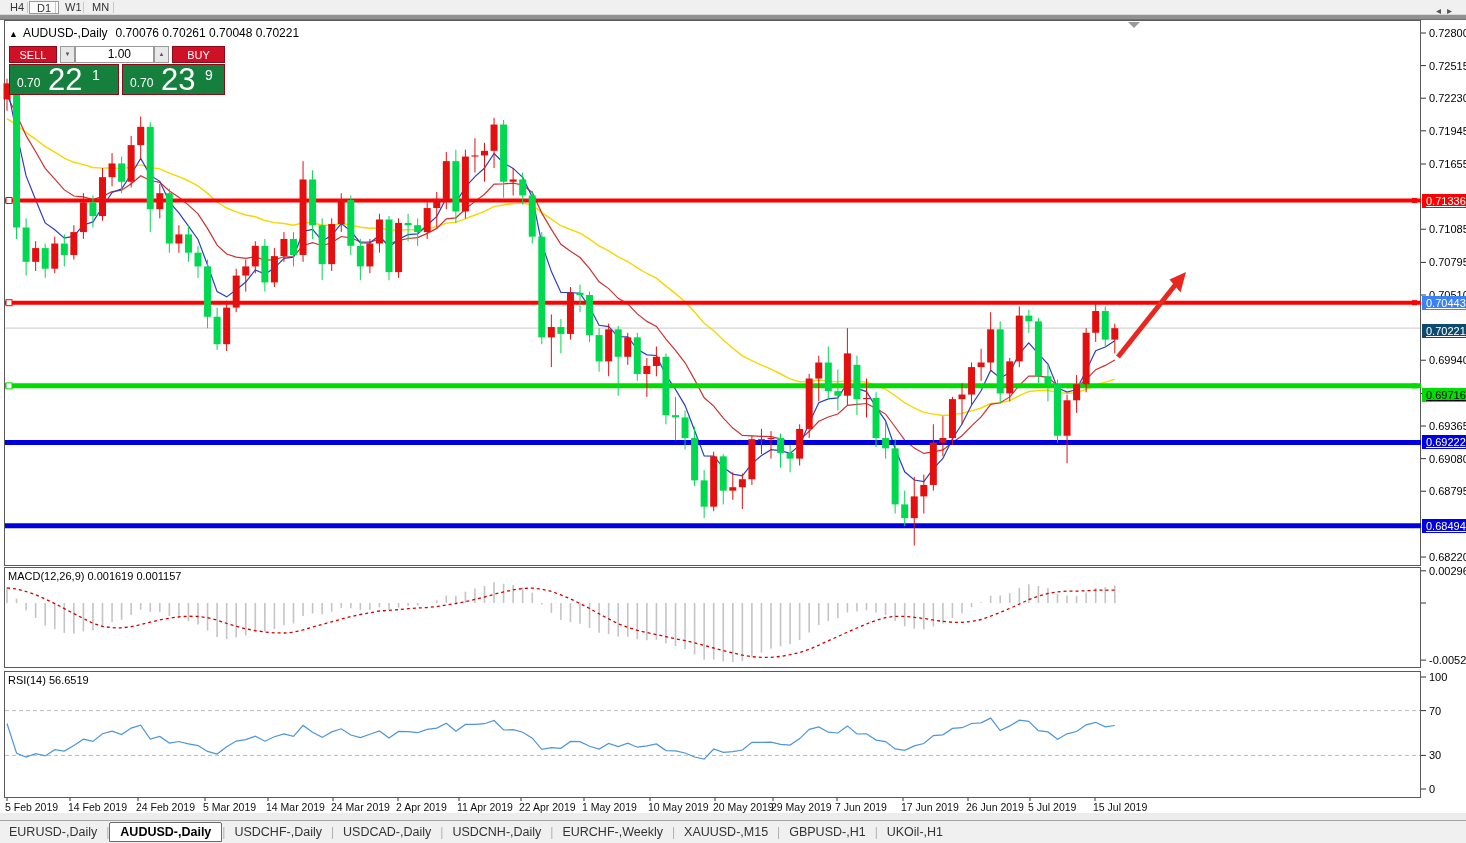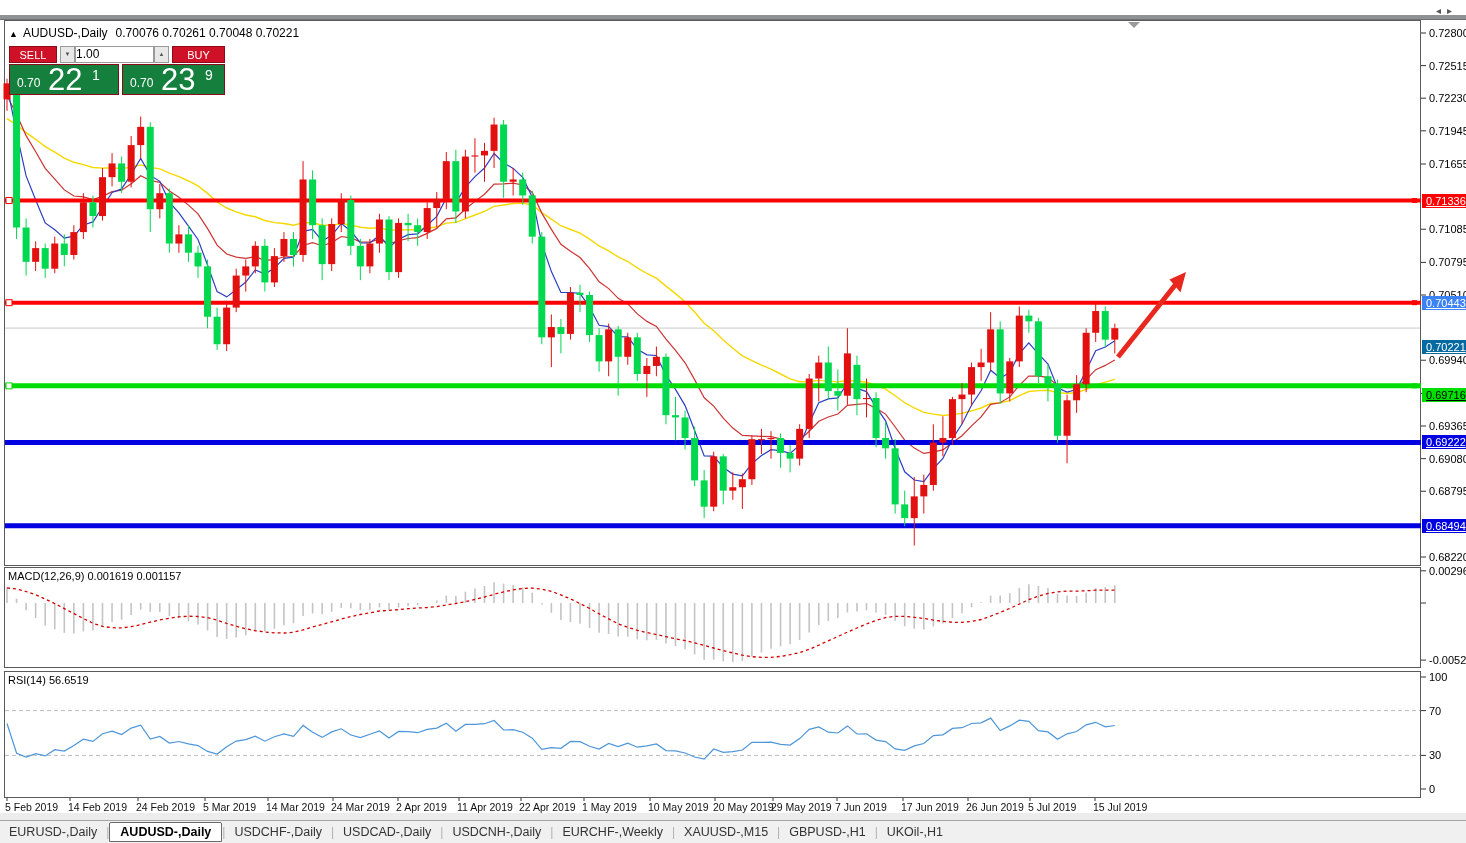--- a/index.html
+++ b/index.html
@@ -24,21 +24,21 @@
   #chart-header { position:absolute; left:9px; top:26px; font-size:12px; color:#000; white-space:nowrap; }
   #chart-header .tri { font-size:9px; margin-right:5px; }
   #chart-header .sym { margin-right:8px; }
   .oct-btn { position:absolute; height:17px; line-height:17px; color:#fff; font-size:11px;
              text-align:center; background:#ce1126; border:1px solid #8d0a19; }
   #sell-btn { left:9px;  top:46px; width:48px; }
   #buy-btn  { left:172px; top:46px; width:53px; }
   .spin { position:absolute; top:46px; width:15px; height:17px; background:#e8e8e8;
           border:1px solid #9a9a9a; font-size:6px; color:#555; text-align:center; line-height:15px; }
   #vol-field { position:absolute; left:75px; top:46px; width:79px; height:17px; background:#fff;
-               border:1px solid #9a9a9a; font-size:12px; color:#000; text-align:left;
+               border:1px solid #9a9a9a; font-size:12px; color:#000; text-align:right;
                padding-right:22px; line-height:15px; }
   .quote-box { position:absolute; top:64px; height:31px; background:#15803d; color:#fff;
                border:1px solid #8d0a19; }
   #sell-quote { left:9px;  width:110px; }
   #buy-quote  { left:122px; width:103px; }
   .quote-small { position:absolute; left:7px; bottom:4px; font-size:12px; }
   .quote-big   { position:absolute; left:38px; top:-3px; font-size:31px; font-weight:500; }
   .quote-sup   { position:absolute; left:82px; top:2px; font-size:14px; font-weight:500; }
 
   
@@ -476,20 +476,30 @@
       <line x1="650" y1="798" x2="650" y2="801" stroke="#333" stroke-width="1"></line>
       <line x1="715" y1="798" x2="715" y2="801" stroke="#333" stroke-width="1"></line>
       <line x1="773" y1="798" x2="773" y2="801" stroke="#333" stroke-width="1"></line>
       <line x1="837" y1="798" x2="837" y2="801" stroke="#333" stroke-width="1"></line>
       <line x1="903" y1="798" x2="903" y2="801" stroke="#333" stroke-width="1"></line>
       <line x1="968" y1="798" x2="968" y2="801" stroke="#333" stroke-width="1"></line>
       <line x1="1030" y1="798" x2="1030" y2="801" stroke="#333" stroke-width="1"></line>
       <line x1="1095" y1="798" x2="1095" y2="801" stroke="#333" stroke-width="1"></line>
     </svg>
 
+  <div id="toolbar">
+    <span class="tf-btn" style="left:3px">H4</span>
+    <span class="tf-sep" style="left:27px"></span>
+    <span class="tf-btn active" style="left:29px">D1</span>
+    <span class="tf-sep" style="left:55px"></span>
+    <span class="tf-btn" style="left:58px">W1</span>
+    <span class="tf-sep" style="left:83px"></span>
+    <span class="tf-btn" style="left:85px">MN</span>
+    <span class="tf-sep" style="left:113px"></span>
+  </div>
 
   <div id="top-strip"></div>
 
   <div id="chart-header">
     <span class="tri">▲</span><span class="sym">AUDUSD-,Daily</span><span>0.70076 0.70261 0.70048 0.70221</span>
   </div>
 
   <div id="sell-btn" class="oct-btn">SELL</div>
   <div class="spin" style="left:60px"><span>▼</span></div>
   <div id="vol-field">1.00</div>
@@ -520,21 +530,21 @@
       <div class="ax-tick" style="top: 256.405px;">0.70795</div>
       <div class="ax-tick" style="top: 289.014px;">0.70510</div>
       <div class="ax-tick" style="top: 354.231px;">0.69940</div>
       <div class="ax-tick" style="top: 387.412px;">0.69650</div>
       <div class="ax-tick" style="top: 420.021px;">0.69365</div>
       <div class="ax-tick" style="top: 452.629px;">0.69080</div>
       <div class="ax-tick" style="top: 485.238px;">0.68795</div>
       <div class="ax-tick" style="top: 551.027px;">0.68220</div>
       <div class="ax-tag" style="top: 193.506px; background: rgb(255, 0, 0); color: rgb(255, 255, 255);">0.71336</div>
       <div class="ax-tag" style="top: 295.68px; background: #3b82f6; color: rgb(255, 255, 255);">0.70443</div>
-      <div class="ax-tag" style="top: 340px; background: #0369a1; color: rgb(255, 255, 255);">0.70221</div>
+      <div class="ax-tag" style="top: 324px; background: #0c4a6e; color: rgb(255, 255, 255);">0.70221</div>
       <div class="ax-tag" style="top: 388px; background: rgb(0, 224, 0); color: rgb(0, 0, 0);">0.69716</div>
       <div class="ax-tag" style="top: 435.382px; background: rgb(0, 0, 224); color: rgb(255, 255, 255);">0.69222</div>
       <div class="ax-tag" style="top: 518.677px; background: rgb(0, 0, 224); color: rgb(255, 255, 255);">0.68494</div>
       <div class="ax-tick" style="top: 564.803px;">0.002962</div>
       <div class="ax-tick" style="top: 597px; padding-left: 39px;">0.00</div>
       <div class="ax-tick" style="top: 654.122px;">-0.005255</div>
       <div class="ax-tick" style="top: 671px;">100</div>
       <div class="ax-tick" style="top: 704.6px;">70</div>
       <div class="ax-tick" style="top: 749.4px;">30</div>
       <div class="ax-tick" style="top: 783px;">0</div>

